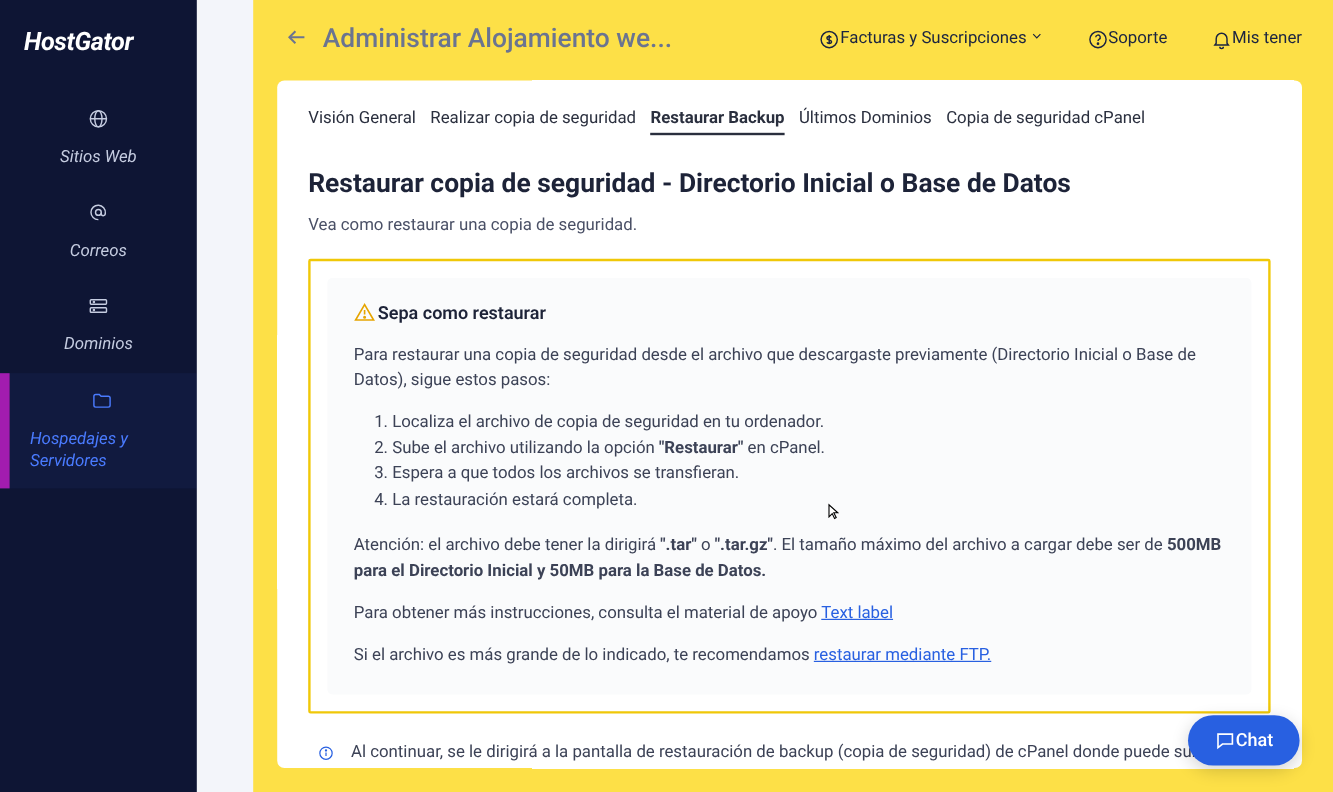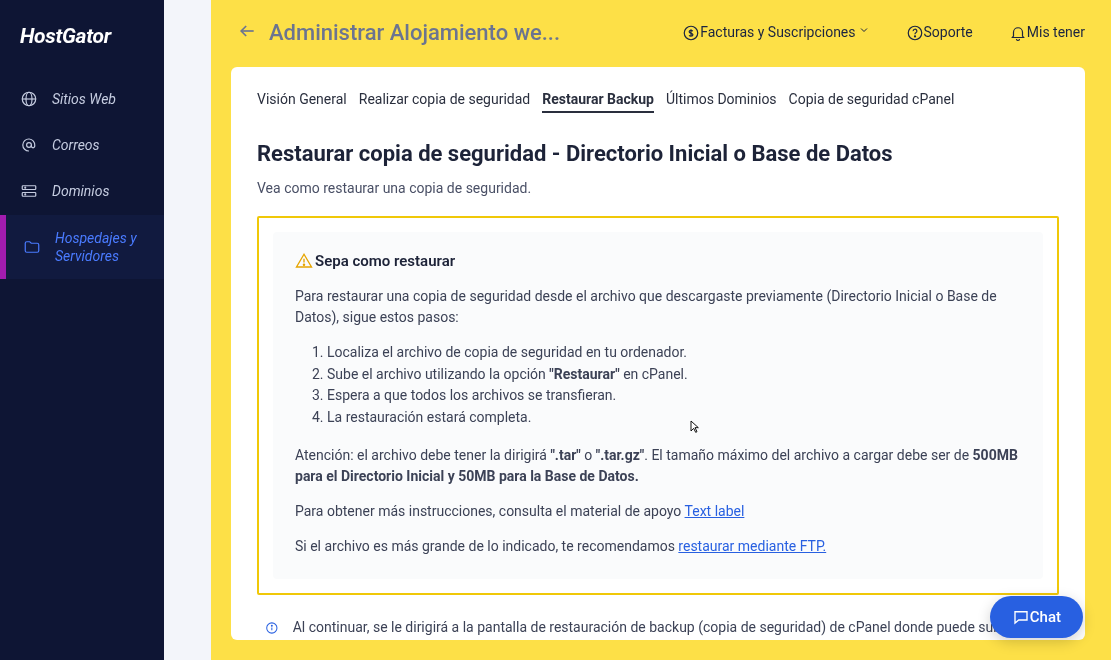--- a/index.html
+++ b/index.html
@@ -1,22 +1,22 @@
 <!DOCTYPE html>
 <html><head>
   <meta charset="utf-8">
   <style>
     * { margin: 0; padding: 0; box-sizing: border-box; }
     body { font-family: -apple-system, BlinkMacSystemFont, "Segoe UI", Roboto, sans-serif; background: #f3f5fa; display: flex; width: 1111px; height: 660px; overflow: hidden; }
     
     
     .sidebar { width: 164px; background: #0e1534; color: #fff; display: flex; flex-direction: column; padding-top: 0; flex-shrink: 0; font-style: italic; }
     .logo { font-size: 21px; font-weight: 700; padding: 24px 20px 28px 20px; letter-spacing: -0.3px; }
-    .nav-item { display: flex; align-items: center; gap: 14px; padding: 14px 20px; font-size: 14px; color: #c5cce0; cursor: pointer; }
-    .nav-item.active { color: #4a7bff; border-left: 6px solid #a21caf; padding-left: 17px; background: rgba(70,120,255,0.06); }
+    .nav-item { display: flex; align-items: center; gap: 14px; padding: 14px 20px; font-size: 14px; color: #c5cce0; cursor: pointer; flex-direction: column; }
+    .nav-item.active { color: #4a7bff; border-left: 8px solid #a21caf; padding-left: 17px; background: rgba(70,120,255,0.06); }
     .nav-item .icon { width: 18px; height: 18px; flex-shrink: 0; display: inline-flex; align-items: center; justify-content: center; }
     .nav-item .label { line-height: 1.3; }
     
     
     .main { flex: 1; display: flex; flex-direction: column; overflow: hidden; background: #fde047; margin-left: 47px; }
     .topbar { display: flex; align-items: center; gap: 12px; padding: 20px 26px 12px 26px; }
     .back-arrow { color: #6b7490; cursor: pointer; font-size: 20px; line-height: 1; }
     .page-title-top { color: #6b7490; font-size: 22px; font-weight: 500; white-space: nowrap; overflow: hidden; text-overflow: ellipsis; flex: 0 1 auto; max-width: 330px; }
     .top-spacer { flex: 1; }
     .top-action { display: flex; align-items: flex-start; color: #1b2440; font-size: 14px; cursor: pointer; margin-left: 24px; }

